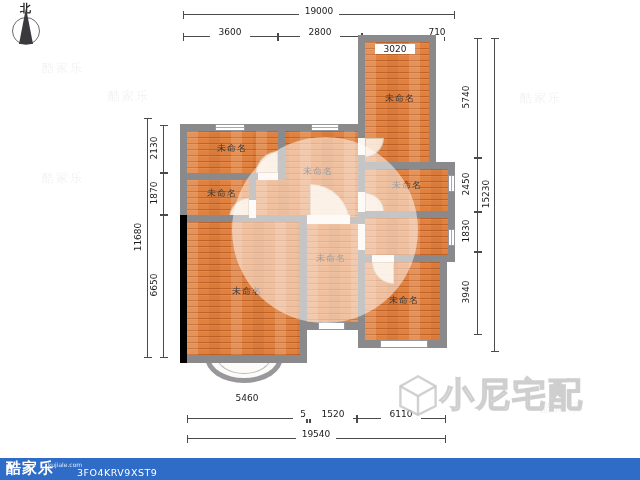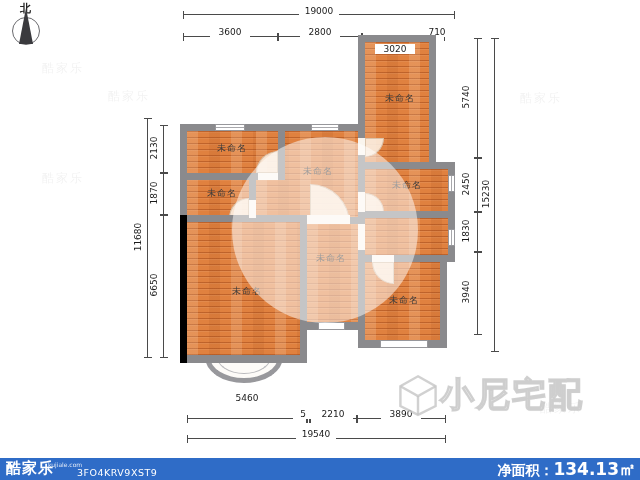--- a/index.html
+++ b/index.html
@@ -161,22 +161,22 @@
   <span class="dlabel" style="left:375px;top:44px">3020</span>
   <span class="dlabel narrow" style="left:427px;top:27px">710</span>
 
   <div class="hseg" style="left:187px;top:418px;width:120px"></div>
   <div class="hseg" style="left:307px;top:418px;width:3px"></div>
   <div class="hseg" style="left:310px;top:418px;width:47px"></div>
   <div class="hseg" style="left:357px;top:418px;width:89px"></div>
   <div class="hseg" style="left:187px;top:438px;width:259px"></div>
   <span class="dlabel" style="left:227px;top:393px">5460</span>
   <span class="dlabel narrow" style="left:293px;top:409px">5</span>
-  <span class="dlabel" style="left:313px;top:409px">2210</span>
-  <span class="dlabel" style="left:381px;top:409px">3890</span>
+  <span class="dlabel" style="left:313px;top:409px">1520</span>
+  <span class="dlabel" style="left:381px;top:409px">6110</span>
   <span class="dlabel" style="left:296px;top:429px">19540</span>
 
   <div class="vseg" style="left:147px;top:118px;height:240px"></div>
   <div class="vseg" style="left:163px;top:125px;height:48px"></div>
   <div class="vseg" style="left:163px;top:173px;height:42px"></div>
   <div class="vseg" style="left:163px;top:215px;height:143px"></div>
   <span class="vlabel" style="left:132px;top:143px">2130</span>
   <span class="vlabel" style="left:132px;top:188px">1870</span>
   <span class="vlabel" style="left:132px;top:280px">6650</span>
   <span class="vlabel" style="left:116px;top:232px">11680</span>
@@ -202,19 +202,15 @@
         <line x1="20" y1="21" x2="20" y2="38"></line>
       </g>
     </svg>
     <span class="wm-text">小尼宅配</span>
   </div>
 
   <div class="footer-bar">
     <span class="brand-logo">酷家乐</span>
     <span class="brand-domain">kujiale.com</span>
     <span class="plan-code">3FO4KRV9XST9</span>
-    <span class="net-area">
-      <span class="lab">净面积：</span>
-      <span class="val">134.13㎡</span>
-    </span>
   </div>
 
 </div>
 
 </body></html>

